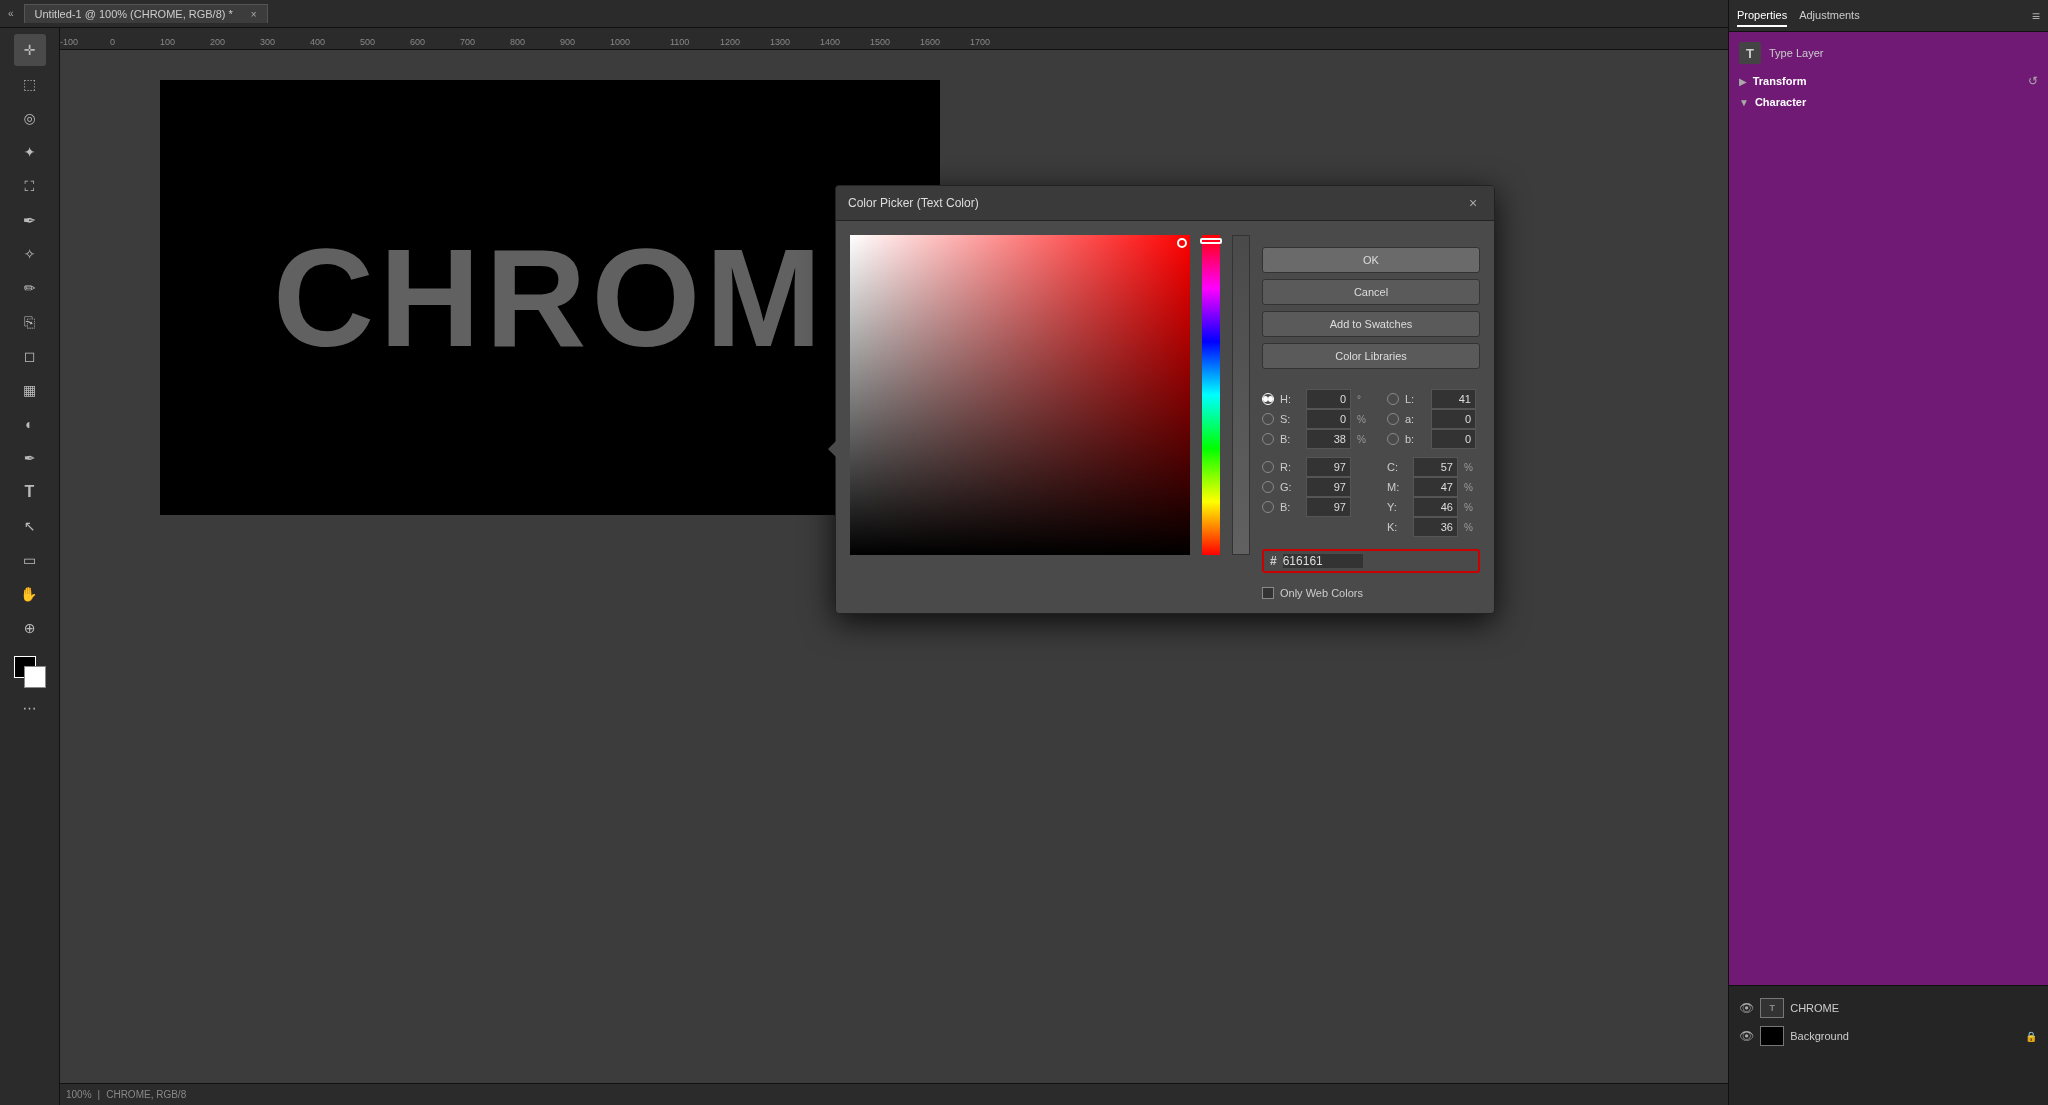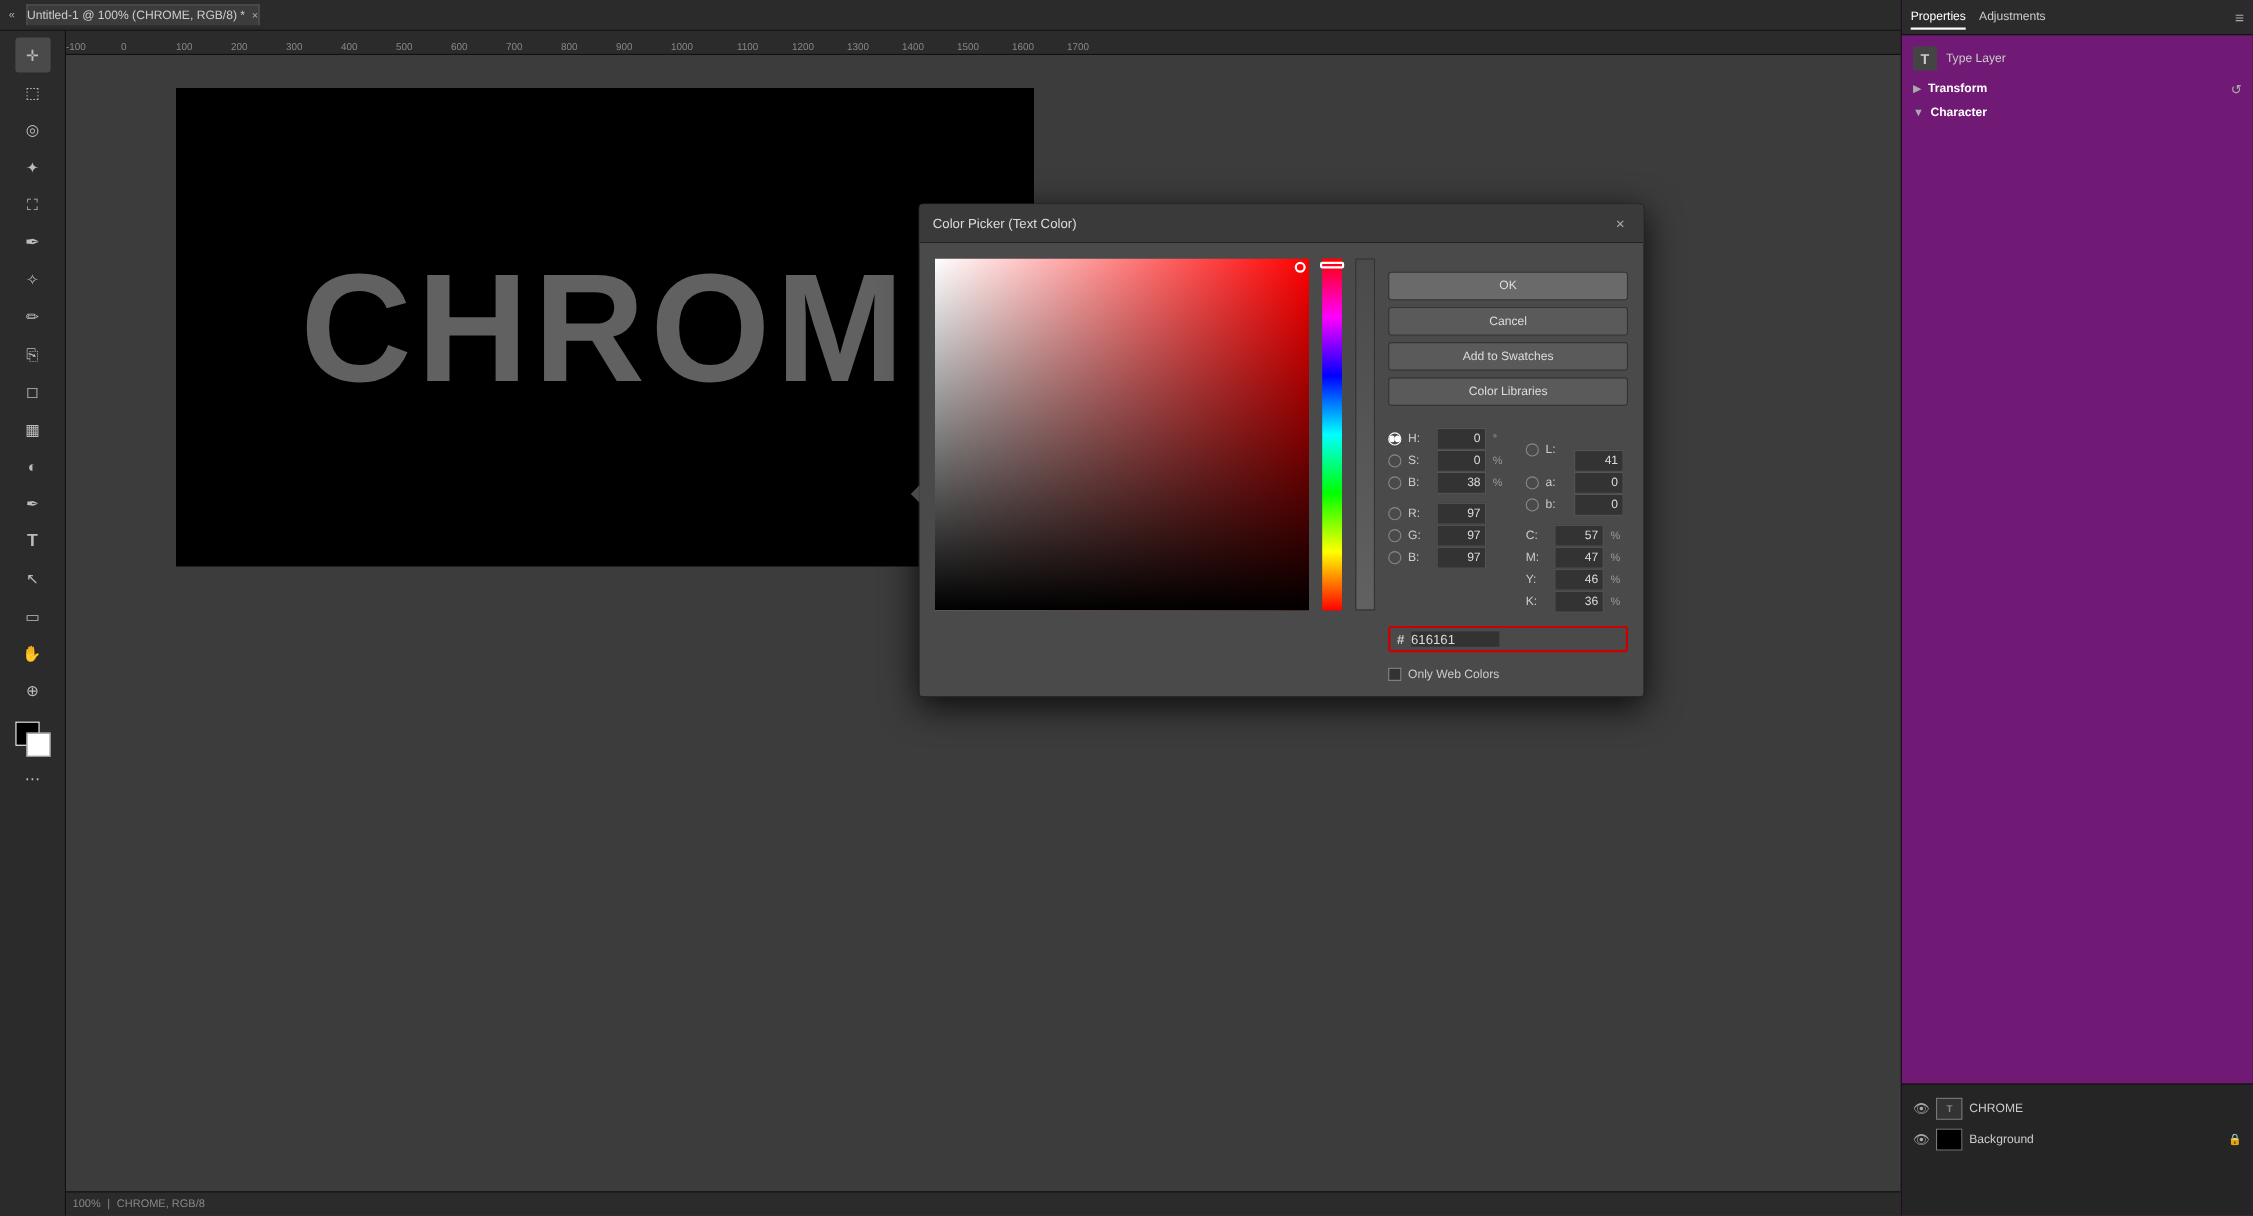--- a/index.html
+++ b/index.html
@@ -23,24 +23,24 @@
       border-bottom: 1px solid #111;
       padding: 0 8px;
       gap: 6px;
     }
     .tab-item {
       display: flex;
       align-items: center;
       background: #3c3c3c;
       border: 1px solid #555;
       border-bottom: none;
-      padding: 3px 0;
+      padding: 3px 10px;
       font-size: 11px;
       color: #ccc;
-      gap: 6px;
+      gap: 18px;
       cursor: pointer;
     }
     .tab-close {
       color: #aaa;
       font-size: 10px;
       cursor: pointer;
     }
     #collapse-left { color: #aaa; font-size: 10px; margin-right: 4px; cursor: pointer; }
 
     
@@ -711,21 +711,21 @@
             <span class="color-label">B:</span>
             <input class="color-input" value="97" style="width: 45px;">
           </div>
         </div>
 
         <div>
 
           <div class="color-row">
             <div class="radio-btn"></div>
             <span class="color-label">L:</span>
-            <input class="color-input" value="41" style="width: 45px; margin-top: 20px;">
+            <input class="color-input" value="41" style="width: 45px;">
           </div>
 
           <div class="color-row">
             <div class="radio-btn"></div>
             <span class="color-label">a:</span>
             <input class="color-input" value="0" style="width: 45px;">
           </div>
 
           <div class="color-row">
             <div class="radio-btn"></div>

